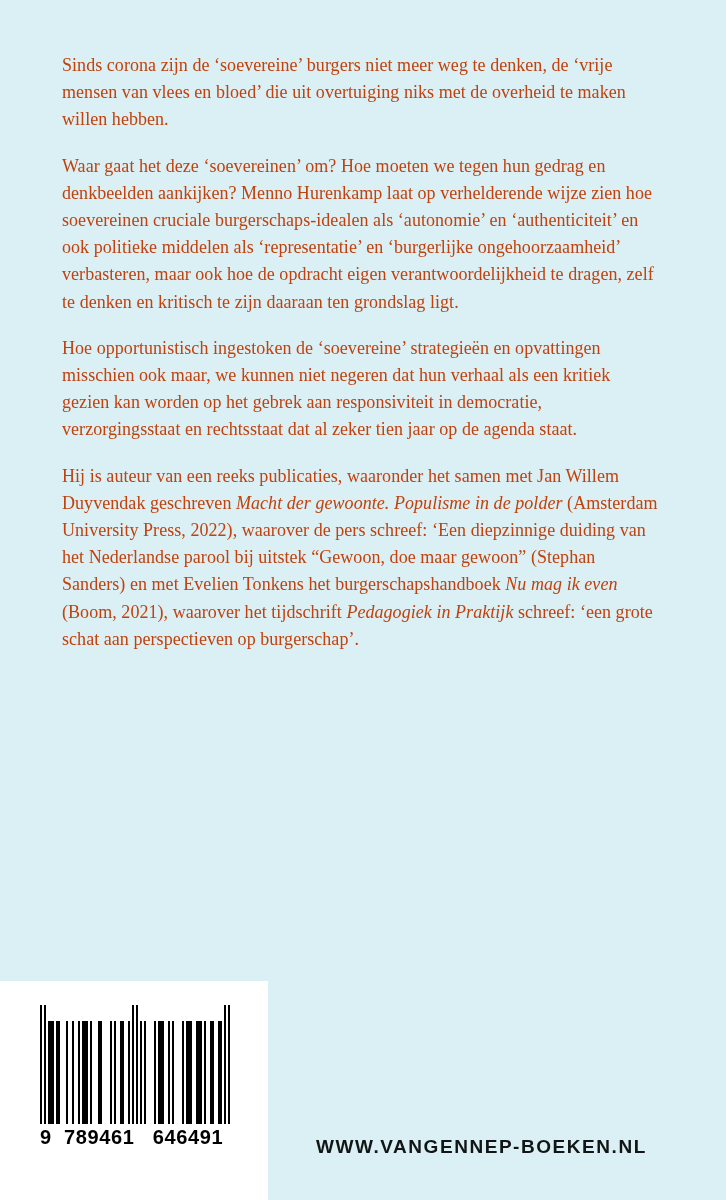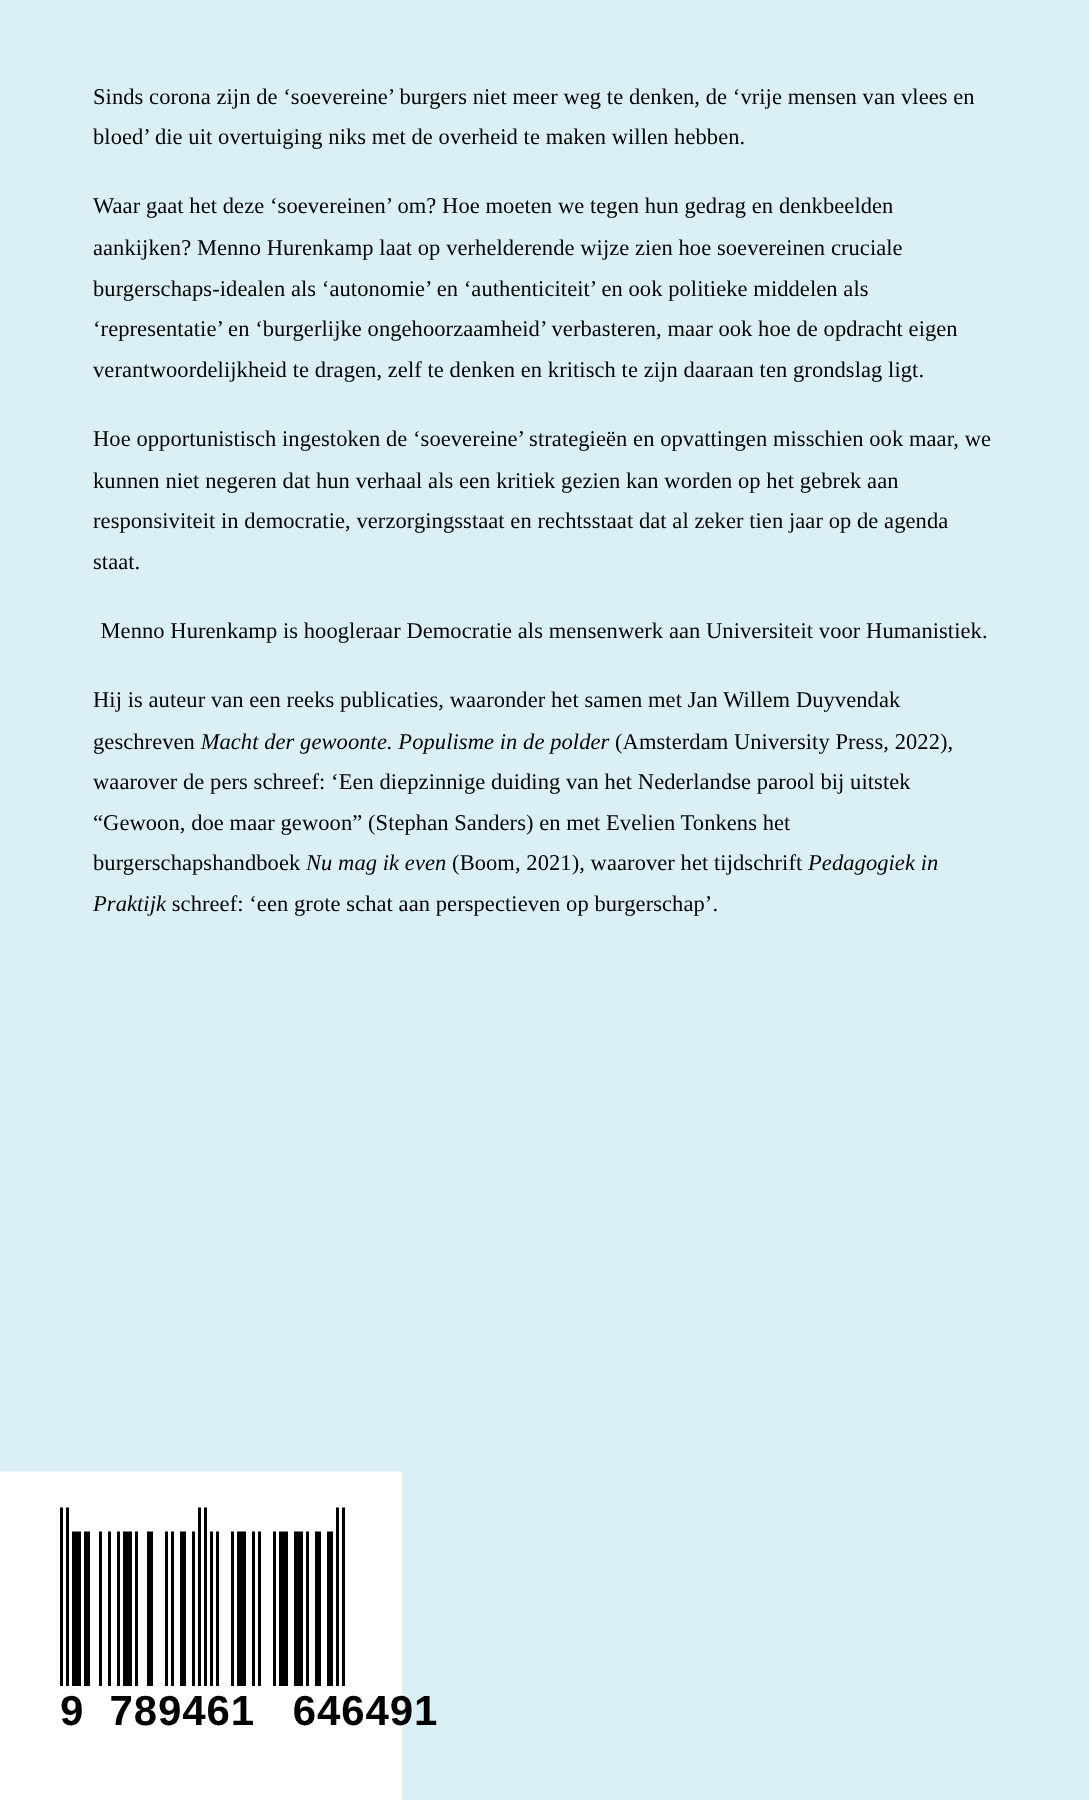--- a/index.html
+++ b/index.html
@@ -22,23 +22,23 @@
   }
 
   .blurb {
     position: absolute;
     left: 62px;
     top: 52px;
     width: 600px;
   }
 
   .para {
-    font-size: 15px;
+    font-size: 18px;
     line-height: 27.2px;
-    color: #000000;
+    color: #c2410c;
     margin: 0 0 19px 0;
     text-align: left;
     font-family: "Liberation Serif", "DejaVu Serif", serif;
     letter-spacing: 0.05px;
   }
 
   .para.indented {
     margin-left: 5px;
   }
 
@@ -75,21 +75,21 @@
   }
 
   .barcode-bars span {
     display: block;
     background: #000000;
   }
 
   .barcode-digits {
     margin-top: 3px;
     font-family: "Liberation Sans", "DejaVu Sans", sans-serif;
-    font-size: 28px;
+    font-size: 20px;
     font-weight: 700;
     color: #000000;
     letter-spacing: 0.6px;
     white-space: pre;
     line-height: 1;
   }
 
   
   .website {
     position: absolute;
@@ -105,21 +105,20 @@
 </style>
 </head>
 <body>
 
 <div class="cover">
 
   <div class="blurb">
       <p class="para">Sinds corona zijn de ‘soevereine’ burgers niet meer weg te denken, de ‘vrije mensen van vlees en bloed’ die uit overtuiging niks met de overheid te maken willen hebben.</p>
       <p class="para">Waar gaat het deze ‘soevereinen’ om? Hoe moeten we tegen hun gedrag en denkbeelden aankijken? Menno Hurenkamp laat op verhelderende wijze zien hoe soevereinen cruciale burgerschaps-idealen als ‘autonomie’ en ‘authenticiteit’ en ook politieke middelen als ‘representatie’ en ‘burgerlijke ongehoorzaamheid’ verbasteren, maar ook hoe de opdracht eigen verantwoordelijkheid te dragen, zelf te denken en kritisch te zijn daaraan ten grondslag ligt.</p>
       <p class="para">Hoe opportunistisch ingestoken de ‘soevereine’ strategieën en opvattingen misschien ook maar, we kunnen niet negeren dat hun verhaal als een kritiek gezien kan worden op het gebrek aan responsiviteit in democratie, verzorgingsstaat en rechtsstaat dat al zeker tien jaar op de agenda staat.</p>
-      <p class="para indented">Menno Hurenkamp is hoogleraar Democratie als mensenwerk aan Universiteit voor Humanistiek.</p>
       <p class="para">Hij is auteur van een reeks publicaties, waaronder het samen met Jan Willem Duyvendak geschreven <i>Macht der gewoonte. Populisme in de polder</i> (Amsterdam University Press, 2022), waarover de pers schreef: ‘Een diepzinnige duiding van het Nederlandse parool bij uitstek “Gewoon, doe maar gewoon” (Stephan Sanders) en met Evelien Tonkens het burgerschapshandboek <i>Nu mag ik even</i> (Boom, 2021), waarover het tijdschrift <i>Pedagogiek in Praktijk</i> schreef: ‘een grote schat aan perspectieven op burgerschap’.</p>
     </div>
 
   <div class="barcode-panel">
     <div class="barcode-inner">
       <div class="barcode-bars">
           <span style="width: 2px; height: 119px;"></span>
           <span style="width: 2px; height: 119px; background: transparent;"></span>
           <span style="width: 2px; height: 119px;"></span>
           <span style="width: 2px; height: 103px; background: transparent;"></span>
@@ -176,14 +175,15 @@
           <span style="width: 4px; height: 103px;"></span>
           <span style="width: 2px; height: 103px; background: transparent;"></span>
           <span style="width: 2px; height: 119px;"></span>
           <span style="width: 2px; height: 119px; background: transparent;"></span>
           <span style="width: 2px; height: 119px;"></span>
         </div>
       <div class="barcode-digits">9  789461   646491</div>
     </div>
   </div>
 
+  <div class="website">WWW.VANGENNEP-BOEKEN.NL</div>
 
 </div>
 
 </body></html>

